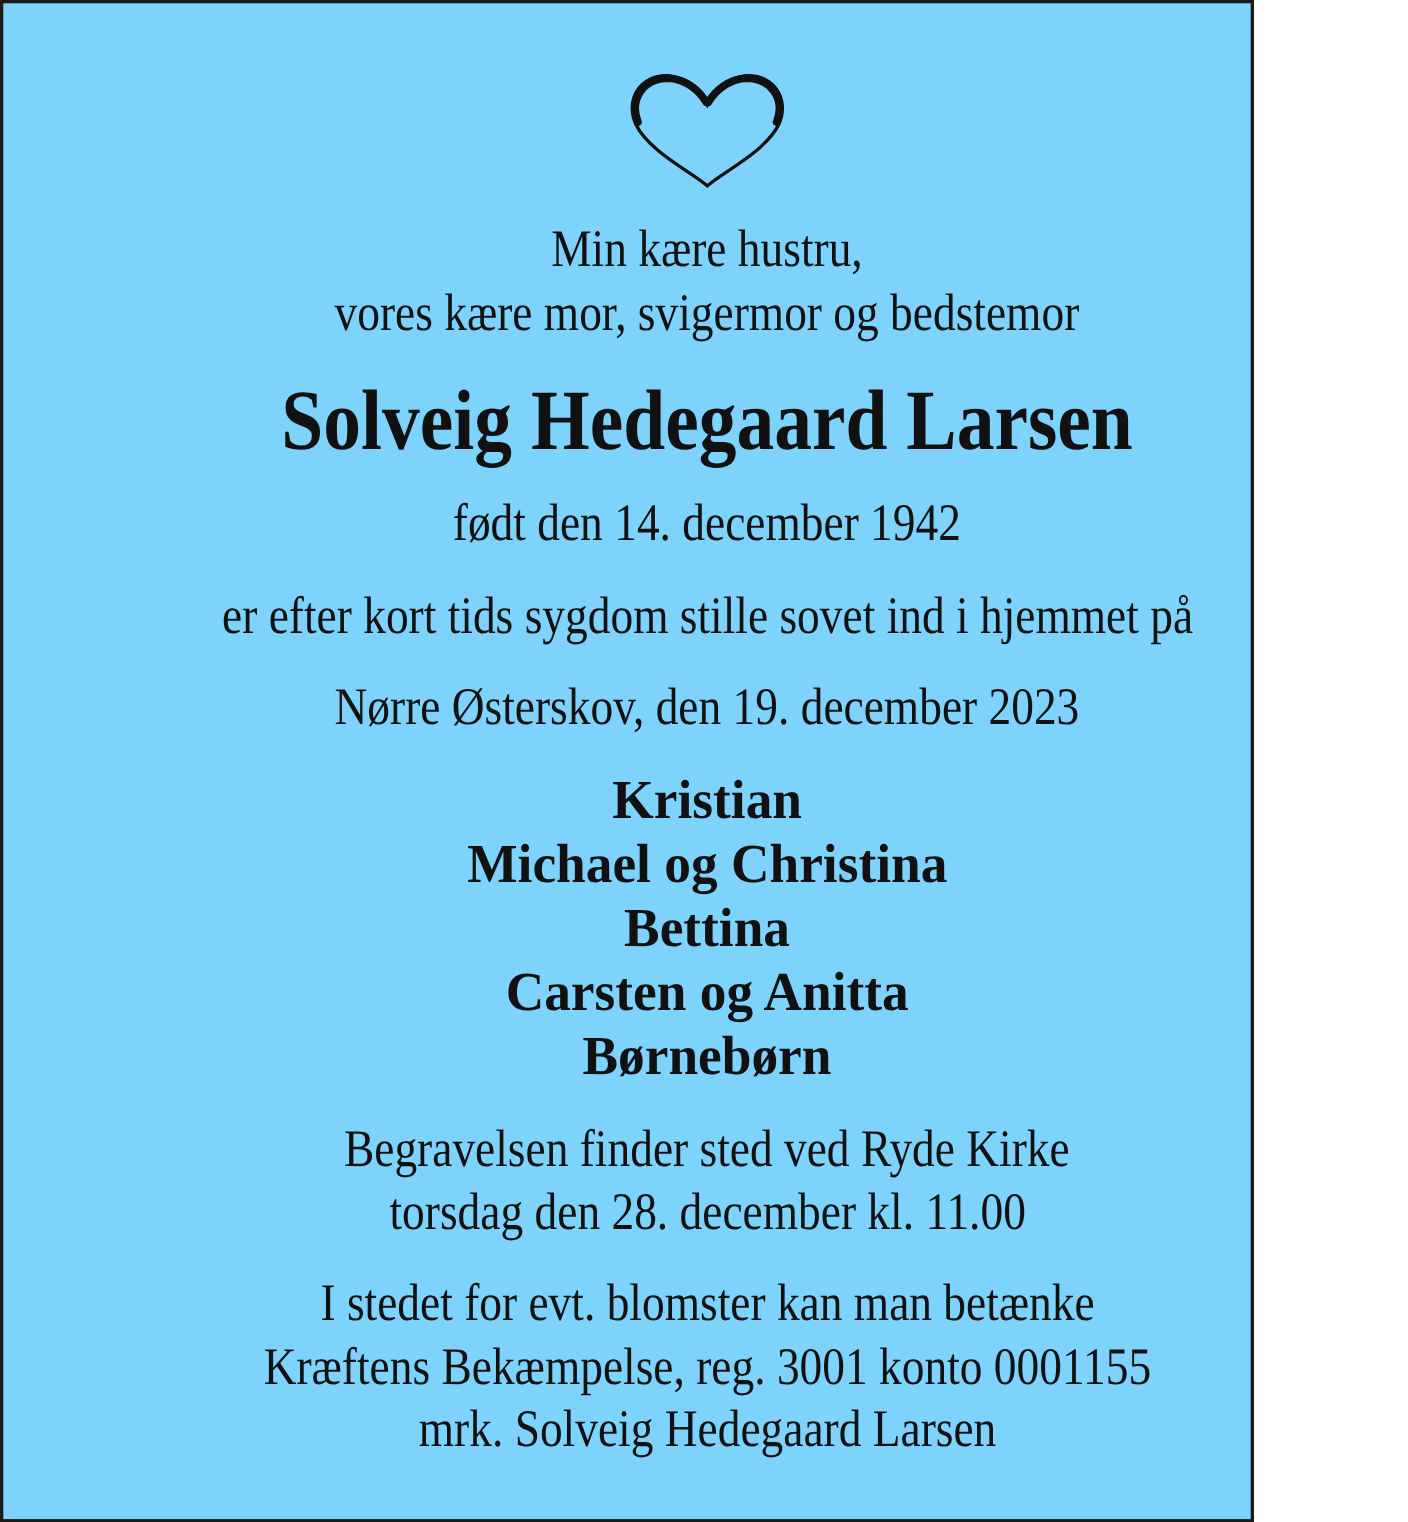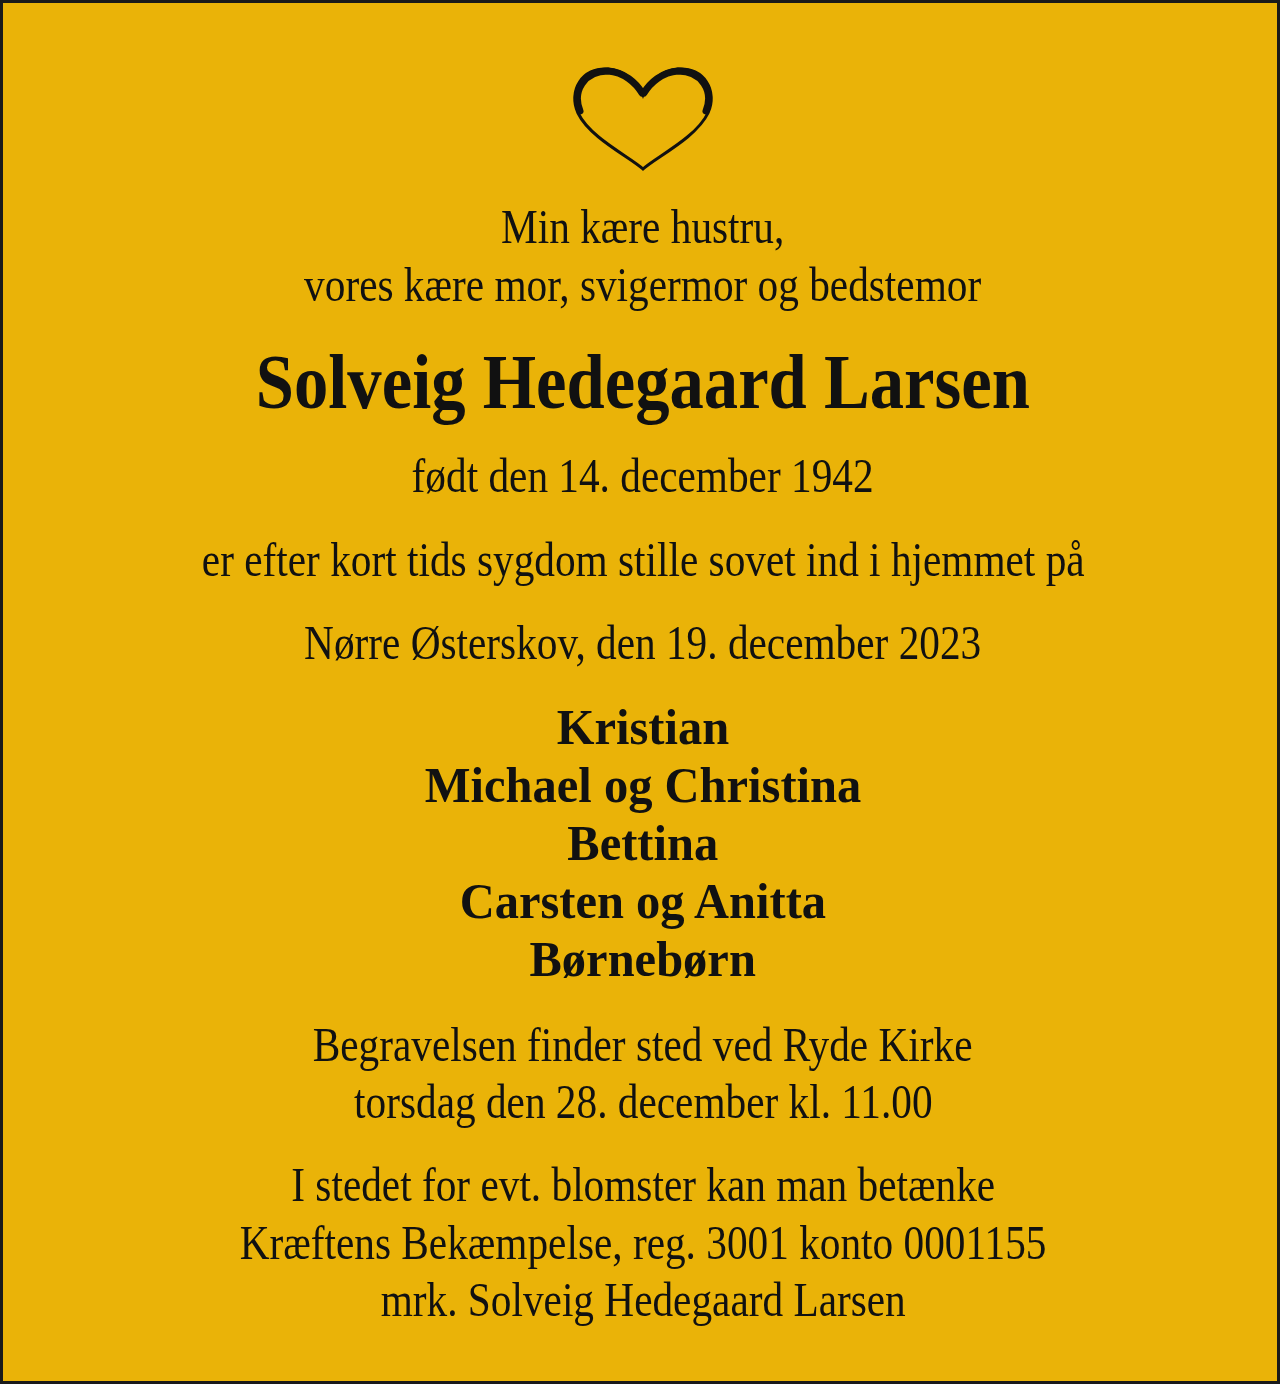--- a/index.html
+++ b/index.html
@@ -1,19 +1,19 @@
 <!DOCTYPE html>
 <html><head>
 <meta charset="utf-8">
 <style>
   html, body { margin: 0; padding: 0; background: #ffffff; }
   body { width: 1280px; height: 1384px; position: relative; overflow: hidden; }
   .frame {
-    position: absolute; left: 0; top: 0; width: 1280px; height: 1384px;
-    box-sizing: border-box; border: 3px solid #1a1a1a; background: #eab308;
+    position: absolute; left: 0; top: 0; width: 1140px; height: 1384px;
+    box-sizing: border-box; border: 3px solid #1a1a1a; background: #7dd3fc;
   }
   .heart { position: absolute; left: 567px; top: 60px; width: 146px; height: 110px; }
   .line {
     position: absolute; left: 0; width: 1280px; text-align: center;
     font-family: "Liberation Serif", "DejaVu Serif", serif;
     color: #111111; white-space: nowrap; line-height: 1;
   }
   .line span { display: inline-block; transform-origin: center; }
   .reg { font-size: 48px; font-weight: normal; }
   .reg span { transform: scaleX(0.86); }

